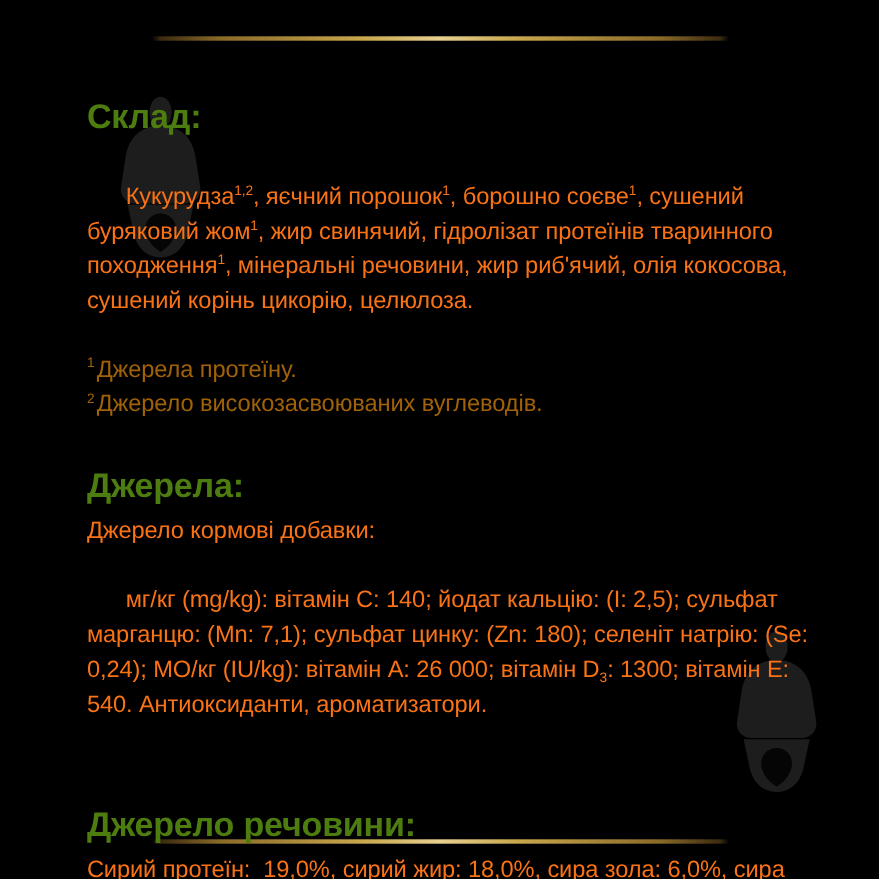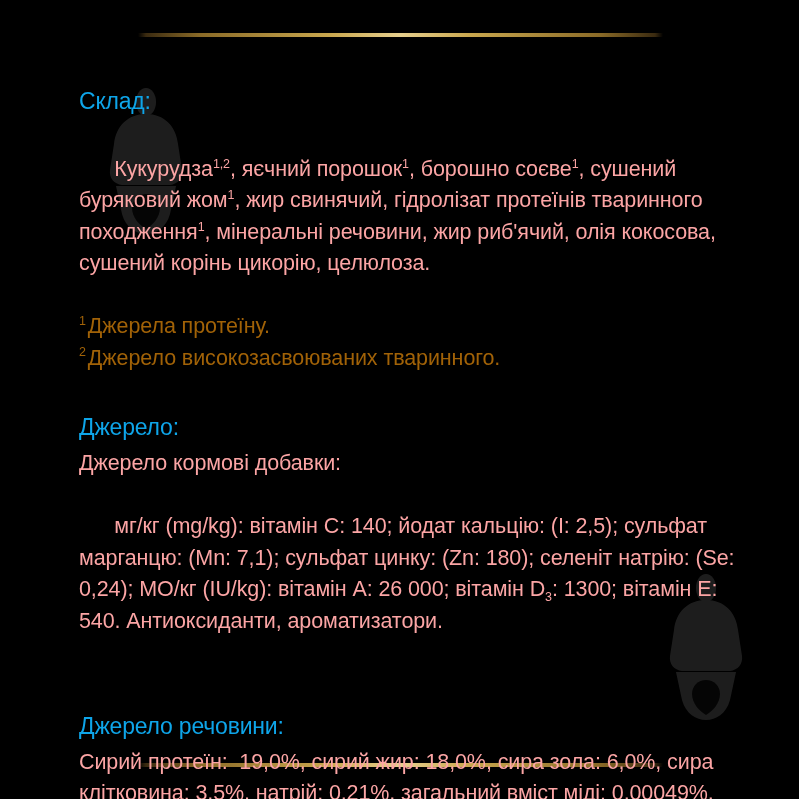--- a/index.html
+++ b/index.html
@@ -61,32 +61,32 @@
     width: 660px;
     z-index: 3;
   }
 
   .section { margin: 0; }
   .section-additives { margin-top: 40px; }
   .section-nutrients { margin-top: 44px; }
 
   h2.heading {
     margin: 0 0 7px 0;
-    font-size: 23px;
-    font-weight: normal;
-    color: #0ea5e9;
+    font-size: 31px;
+    font-weight: bold;
+    color: #4d7c0f;
     letter-spacing: -0.2px;
     line-height: 1.18;
   }
 
   p.body-text {
     margin: 0;
     font-size: 21.5px;
     font-weight: normal;
-    color: #fca5a5;
+    color: #f97316;
     line-height: 31.5px;
     letter-spacing: -0.1px;
     white-space: pre-wrap;
   }
   p.footnote {
     margin: 0;
     font-size: 21.5px;
     color: #a16207;
     line-height: 31.5px;
     letter-spacing: -0.1px;
@@ -148,26 +148,26 @@
     <h2 class="heading">Склад:</h2>
 
     <p class="body-text">
       <span>Кукурудза</span><sup>1,2</sup><span>, яєчний порошок</span><sup>1</sup><span>, борошно соєве</span><sup>1</sup><span>, сушений буряковий жом</span><sup>1</sup><span>, жир свинячий, гідролізат протеїнів тваринного походження</span><sup>1</sup><span>, мінеральні речовини, жир риб'ячий, олія кокосова, сушений корінь цикорію, целюлоза.</span>
     </p>
 
     <p class="footnote">
       <span class="fn-marker">1</span><span>Джерела протеїну.</span>
     </p>
     <p class="footnote">
-      <span class="fn-marker">2</span><span>Джерело високозасвоюваних тваринного.</span>
+      <span class="fn-marker">2</span><span>Джерело високозасвоюваних вуглеводів.</span>
     </p>
   </section>
 
   <section class="section section-additives">
-    <h2 class="heading">Джерело:</h2>
+    <h2 class="heading">Джерела:</h2>
 
     <p class="body-text">Джерело кормові добавки:</p>
 
     <p class="body-text">
       <span>мг/кг (mg/kg): вітамін C: 140; йодат кальцію: (I: 2,5); сульфат марганцю: (Mn: 7,1); сульфат цинку: (Zn: 180); селеніт натрію: (Se: 0,24); МО/кг (IU/kg): вітамін A: 26 000; вітамін D</span><sub>3</sub><span>: 1300; вітамін E: 540. Антиоксиданти, ароматизатори.</span>
     </p>
   </section>
 
   <section class="section section-nutrients">
     <h2 class="heading">Джерело речовини:</h2>

